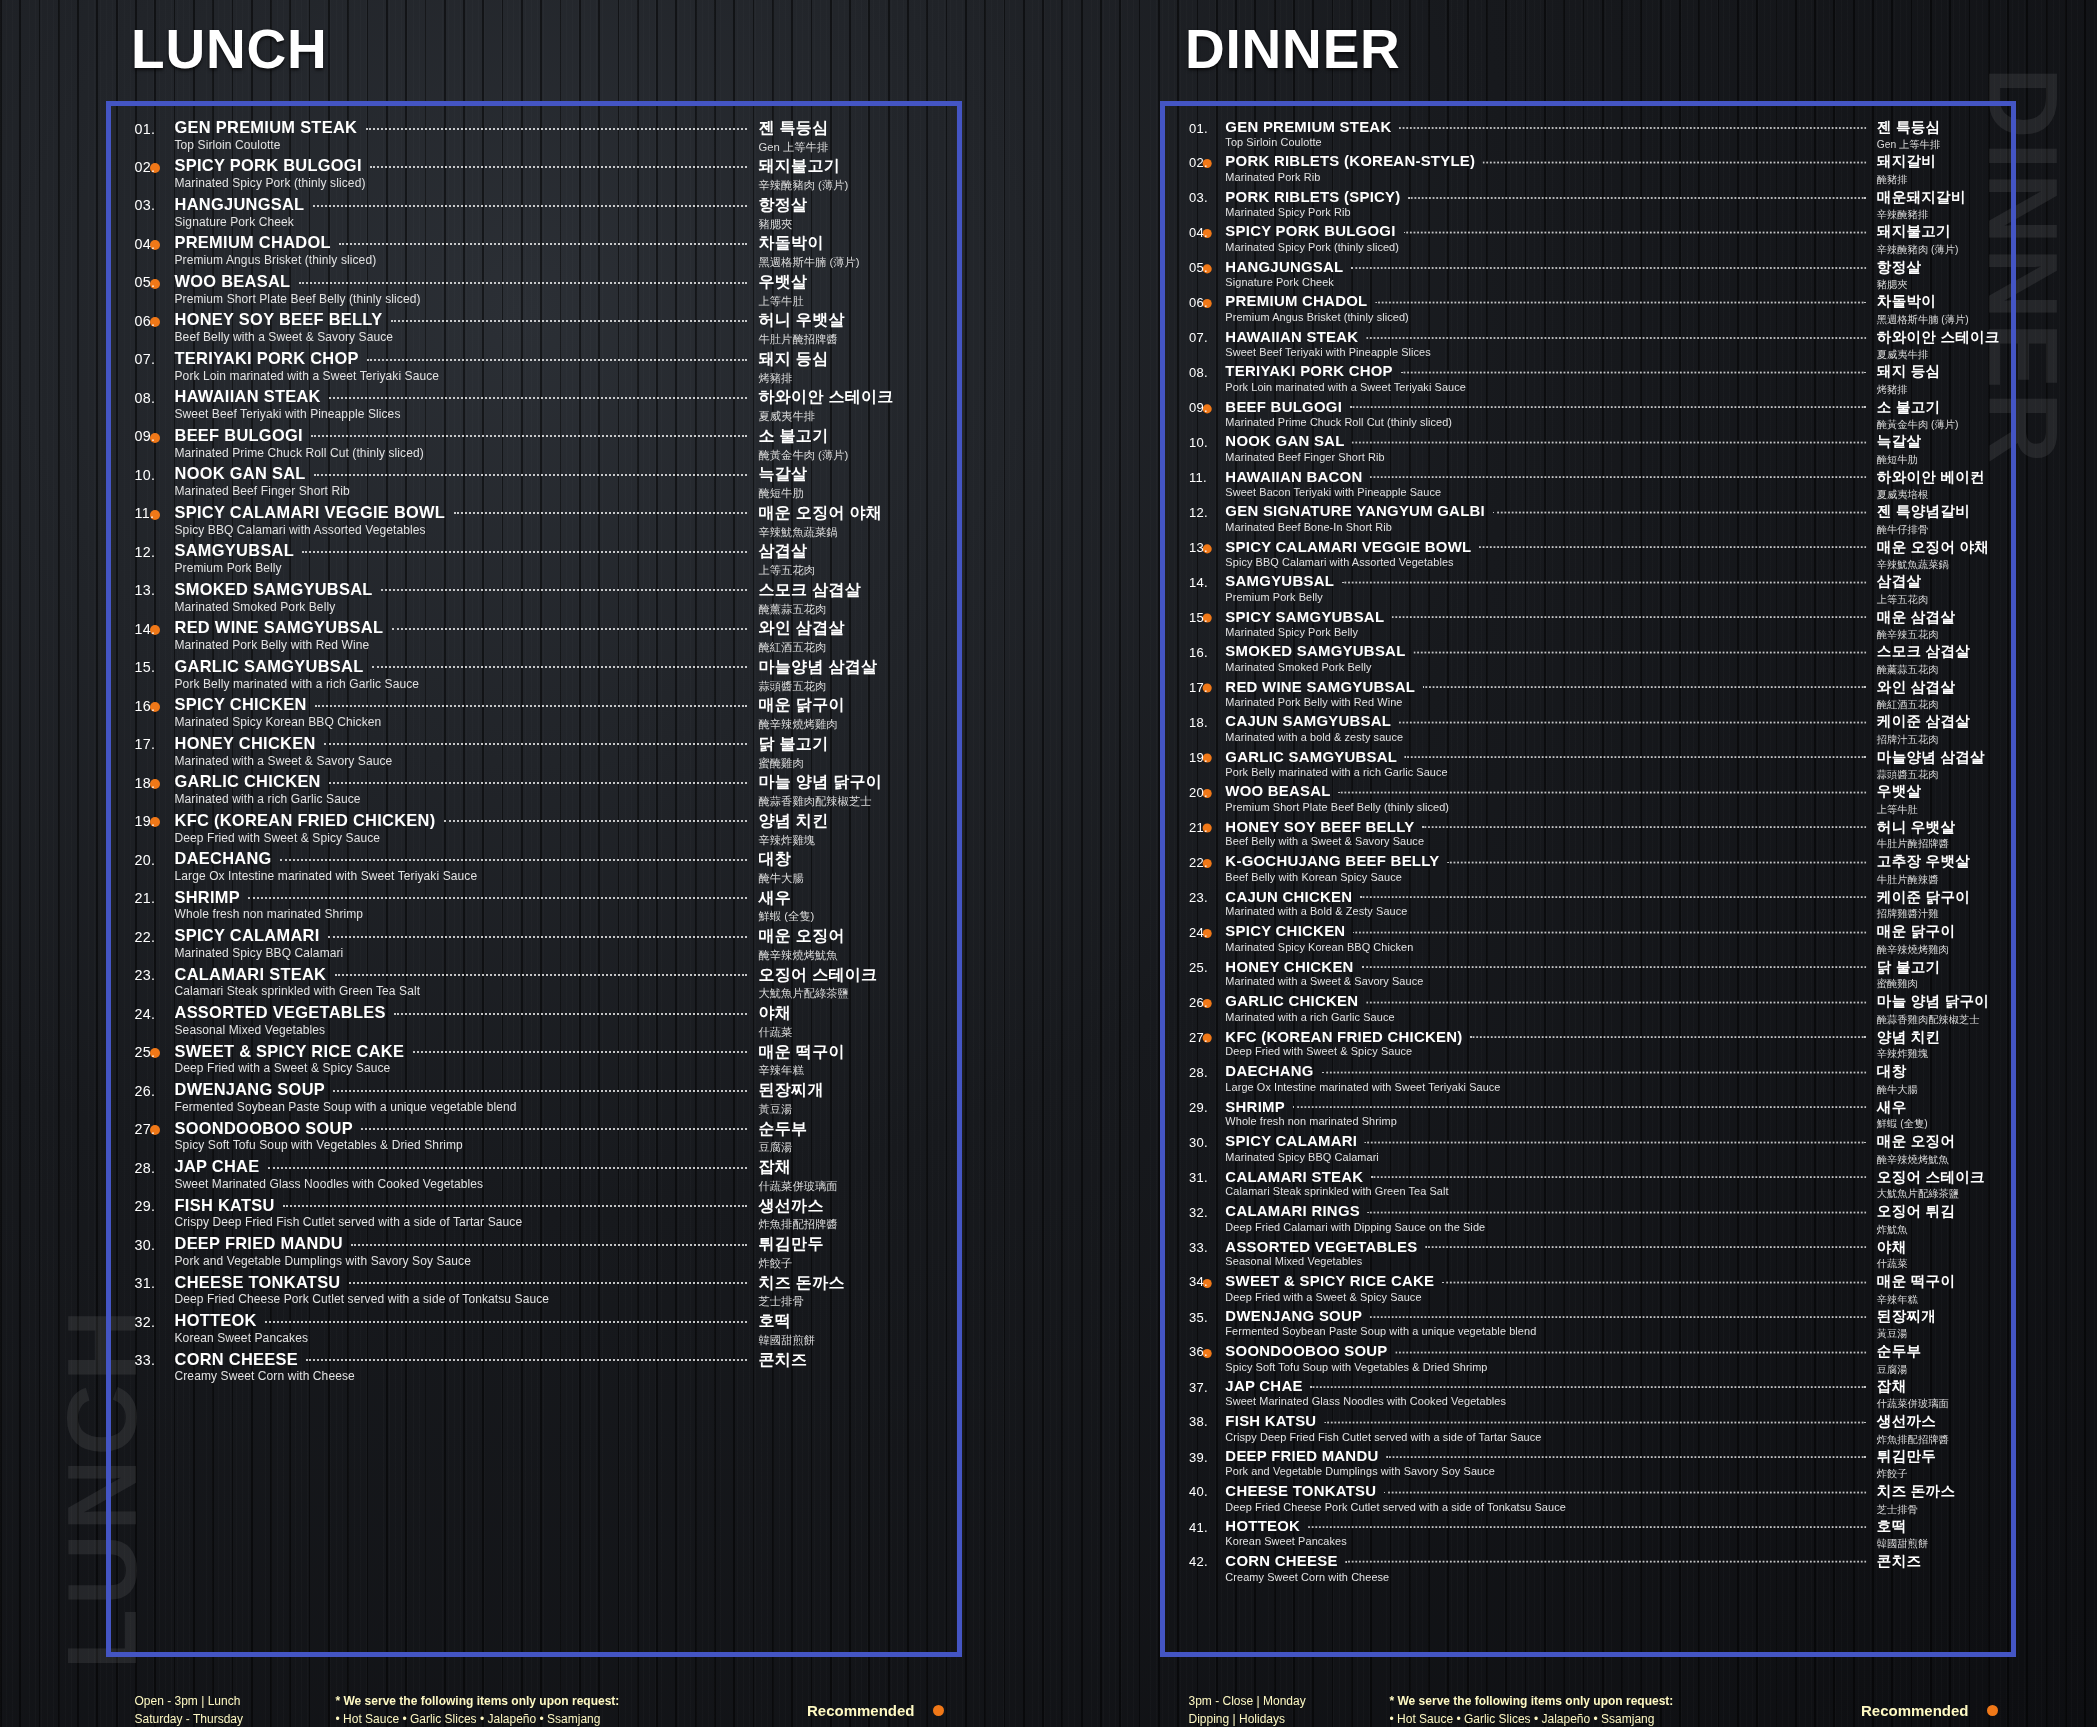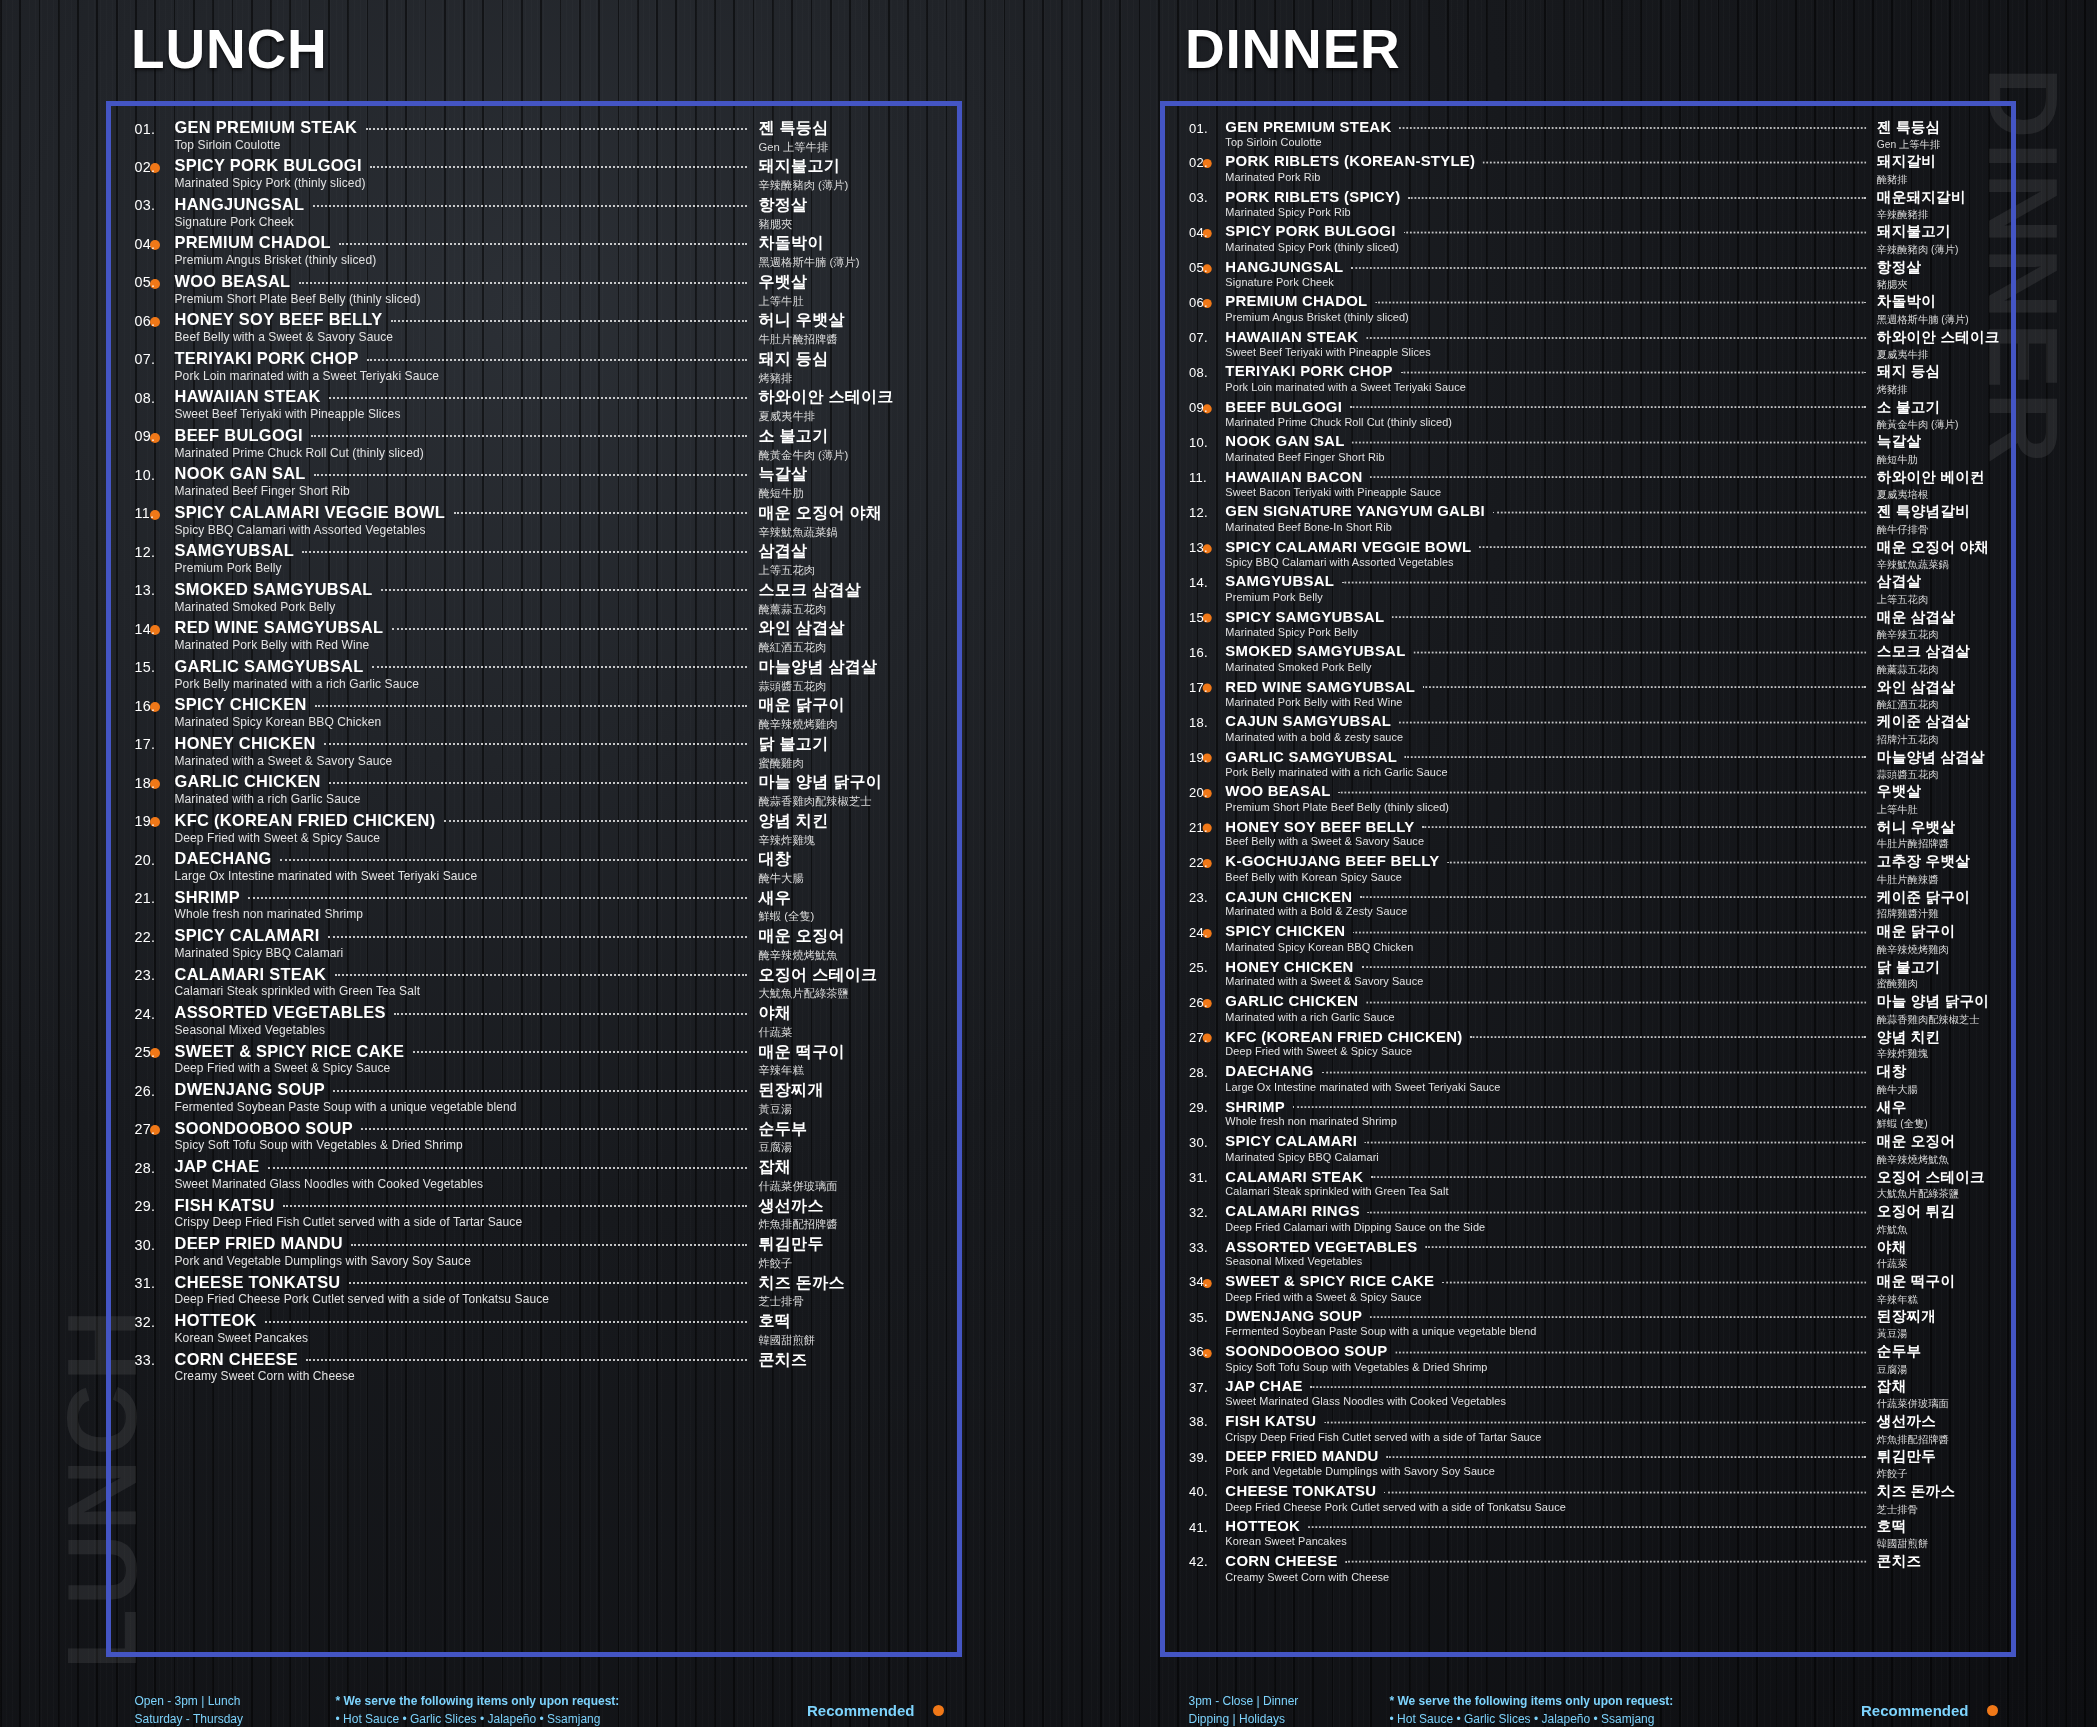--- a/index.html
+++ b/index.html
@@ -116,21 +116,21 @@
   .cn{font-size:11.3px;color:#dcdcdc;margin-top:0.8px;}
 
   
   .footer{
     position:absolute;
     left:28.5px;right:18.5px;
     top:1611px;
     display:flex;
     align-items:flex-start;
     font-size:12px;
-    color:#7dd3fc;
+    color:#fef9c3;
   }
   .foot-hours{width:201px;line-height:1.5;}
   .foot-note{flex:1;line-height:1.5;}
   .foot-note .note-title{font-weight:bold;}
   .foot-rec{
     display:flex;align-items:center;gap:18px;
     font-size:15px;font-weight:bold;
     padding-top:10px;
   }
   .foot-rec .rdot{
@@ -1245,21 +1245,21 @@
             </div>
             <div class="desc">Creamy Sweet Corn with Cheese</div>
           </div>
           <div class="right">
             <div class="kor">콘치즈</div>
           </div>
         </div>
       </div>
     <div class="footer">
       <div class="foot-hours">
-        <div>3pm - Close | Dinner</div>
+        <div>3pm - Close | Monday</div>
         <div>Dipping | Holidays</div>
       </div>
       <div class="foot-note">
         <div class="note-title">* We serve the following items only upon request:</div>
         <div>• Hot Sauce • Garlic Slices • Jalapeño • Ssamjang</div>
       </div>
       <div class="foot-rec">
         <span>Recommended</span>
         <span class="rdot"></span>
       </div>

